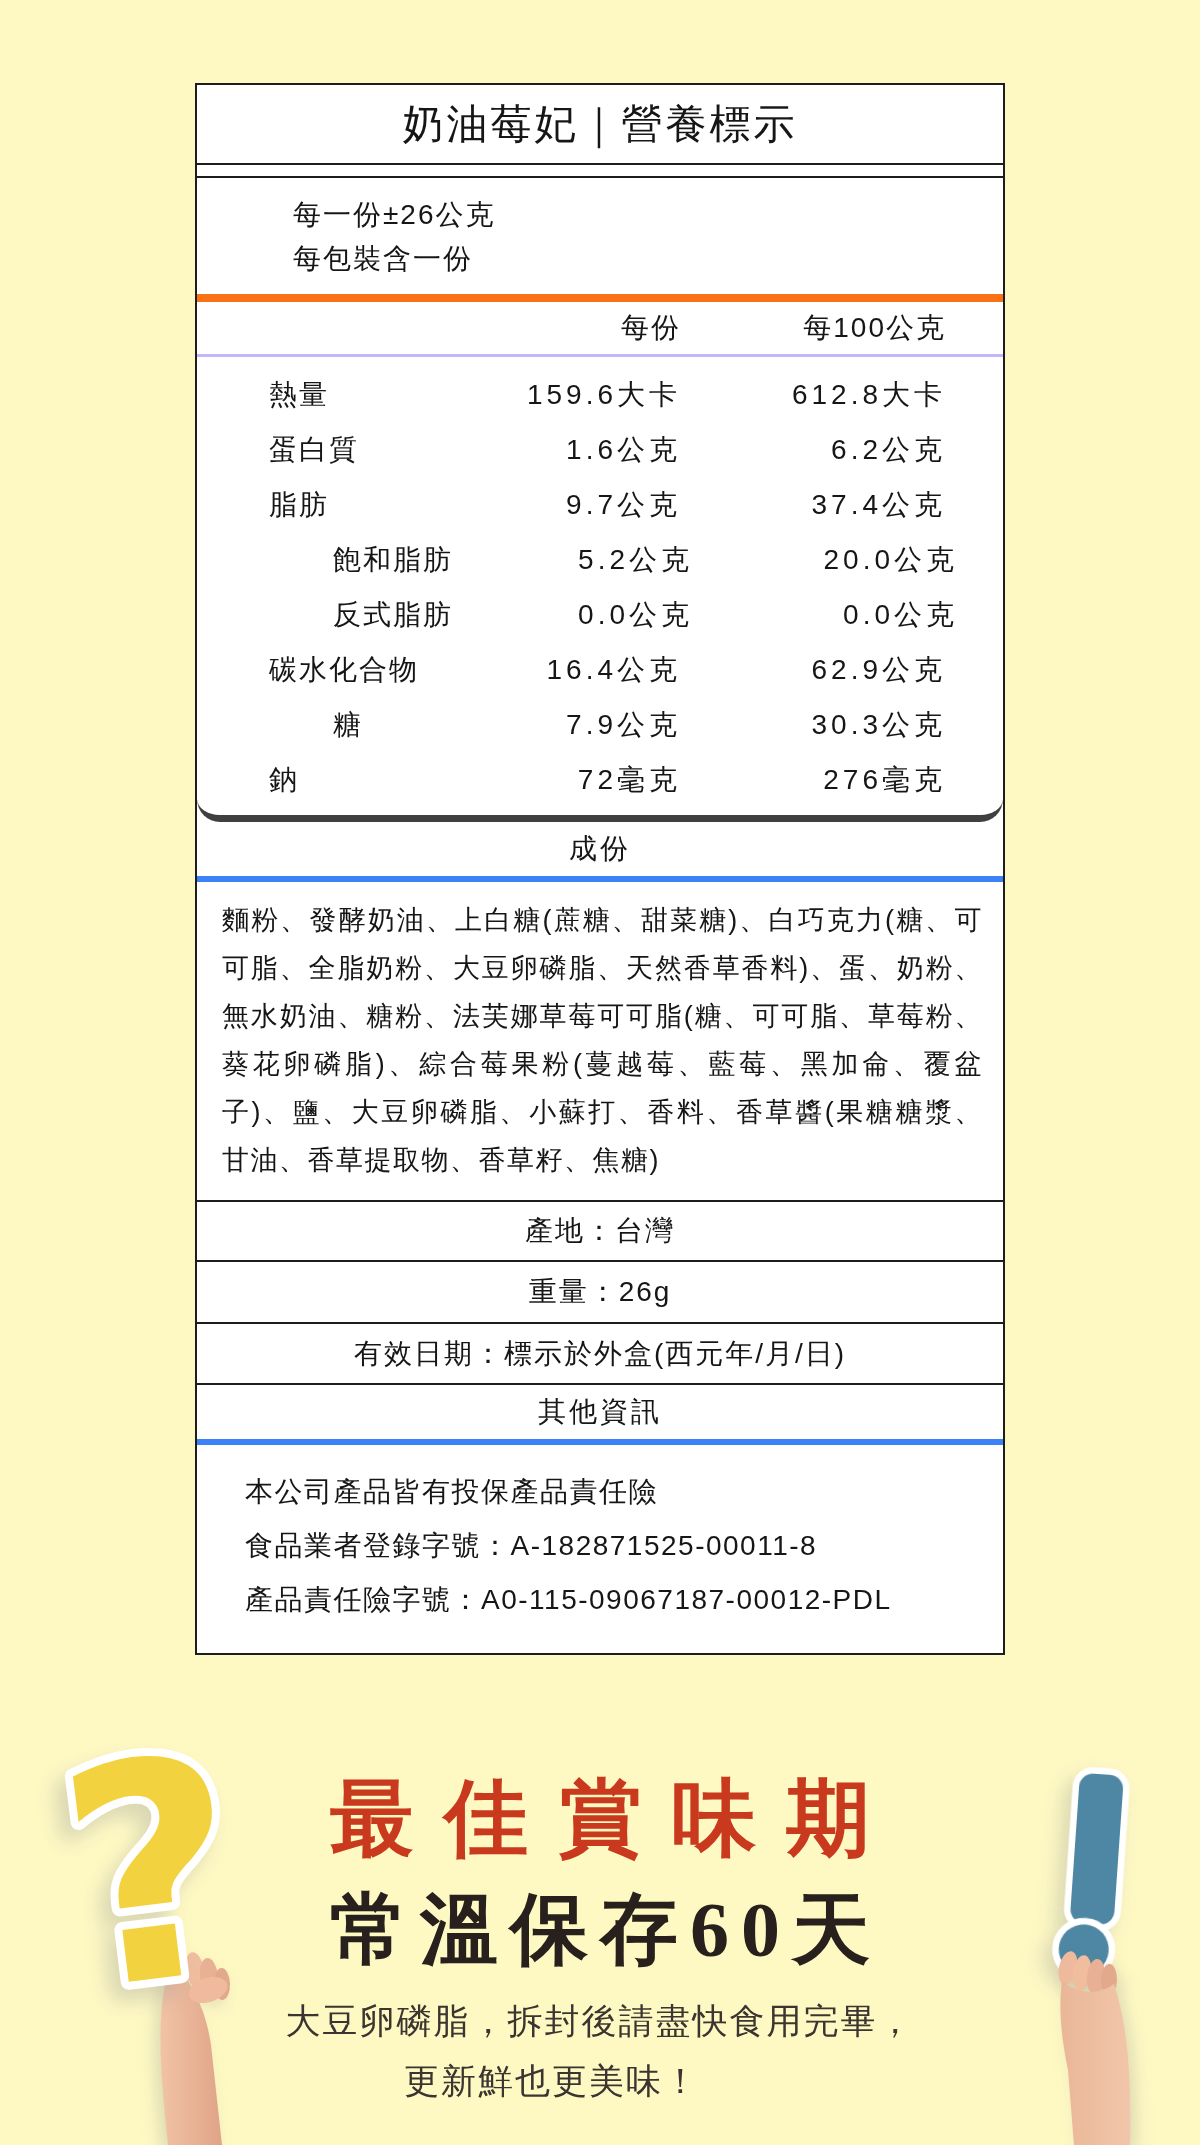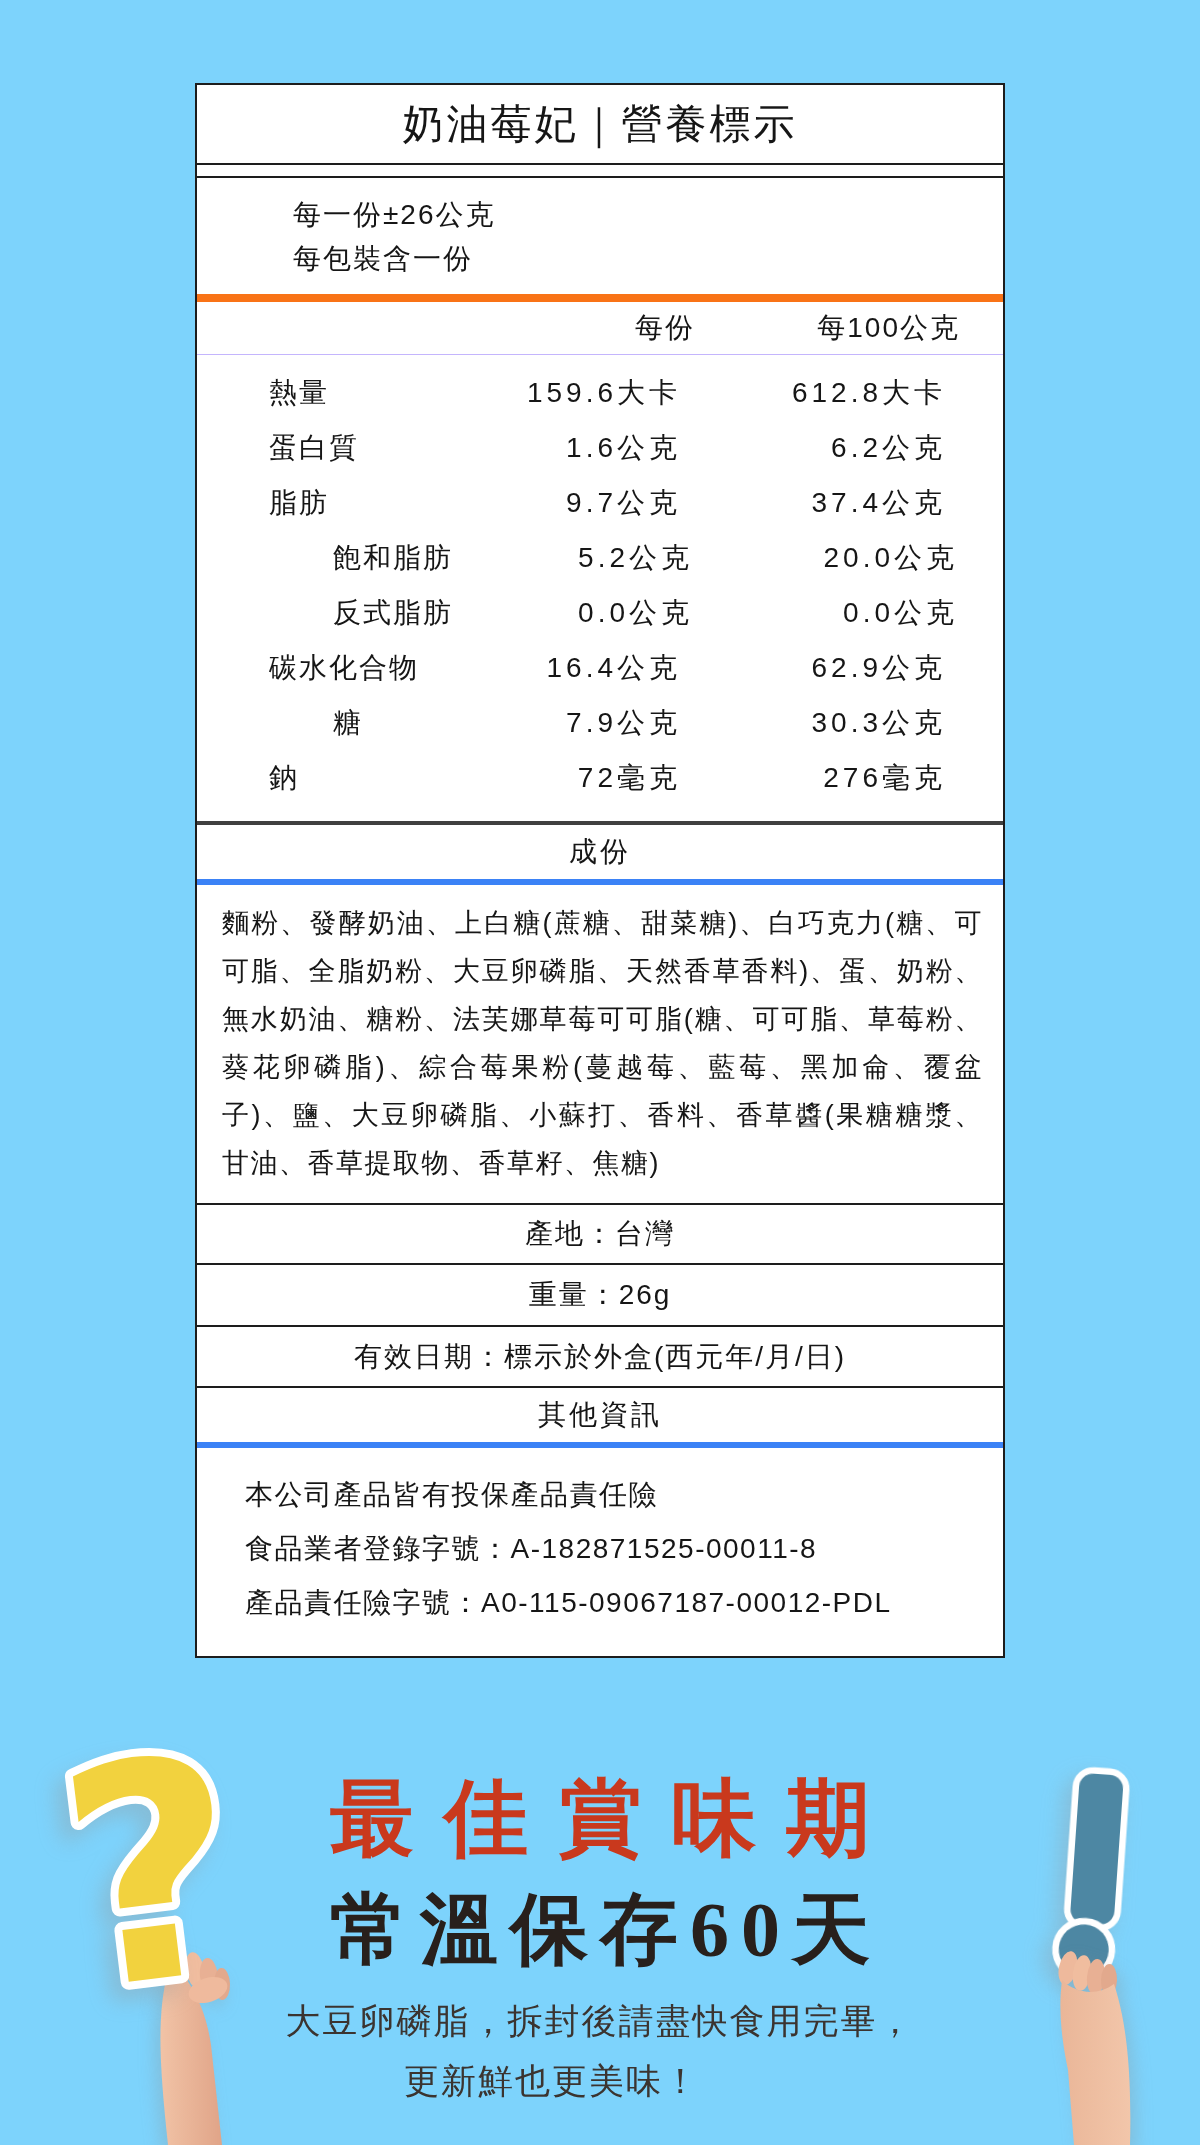--- a/index.html
+++ b/index.html
@@ -1,31 +1,31 @@
 <!DOCTYPE html>
 <html><head>
 <meta charset="utf-8">
 <style>
   html,body{margin:0;padding:0;background:#ffffff;}
-  .page{position:relative;width:1200px;height:2145px;background:#7dd3fc;overflow:hidden;
+  .page{position:relative;width:1200px;height:2145px;background:#fef9c3;overflow:hidden;
         font-family:"Liberation Sans","DejaVu Sans",sans-serif;color:#161616;}
 
   
   .label-box{position:absolute;left:195px;top:83px;width:810px;
              border:2px solid #1d1d1d;background:#fff;box-sizing:border-box;}
   .title-row{height:78px;display:flex;align-items:center;justify-content:center;
              font-size:41px;letter-spacing:3px;border-bottom:2px solid #1d1d1d;}
   .double-line-gap{height:11px;border-bottom:2px solid #1d1d1d;}
   .serving{padding:15px 0 13px 96px;font-size:28px;line-height:44px;letter-spacing:2px;
            border-bottom:8px solid #f97316;}
-  .cols-row{display:grid;grid-template-columns:1fr 240px 265px;padding-right:43px;
+  .cols-row{display:grid;grid-template-columns:1fr 240px 265px;padding-right:57px;
             height:52px;align-items:center;font-size:28px;
-            border-bottom:1px solid #c4b5fd;}
+            border-bottom:3px solid #c4b5fd;}
   .cols-row .colh{text-align:right;letter-spacing:2px;}
-  .nutri-rows{padding:10px 0 16px 0;border-bottom:4px solid #404040;}
+  .nutri-rows{padding:10px 0 8px 0;border-bottom:7px solid #404040;border-radius:23px;}
   .nrow{display:grid;grid-template-columns:1fr 240px 265px;padding-right:57px;
         height:55px;align-items:center;font-size:28px;}
   .nlabel{padding-left:72px;letter-spacing:2px;white-space:nowrap;}
   .nrow.indent .nlabel{padding-left:136px;}
   .nval{text-align:right;letter-spacing:4px;white-space:nowrap;}
   .section-head{height:54px;display:flex;align-items:center;justify-content:center;
                 font-size:28px;letter-spacing:3px;border-bottom:6px solid #3b82f6;text-align:center;}
   .ingredients{padding:14px 20px 16px 25px;font-size:27px;line-height:48px;
                letter-spacing:1.5px;text-align:justify;border-bottom:2px solid #1d1d1d;}
   .center-row{min-height:56px;display:flex;align-items:center;justify-content:center;

